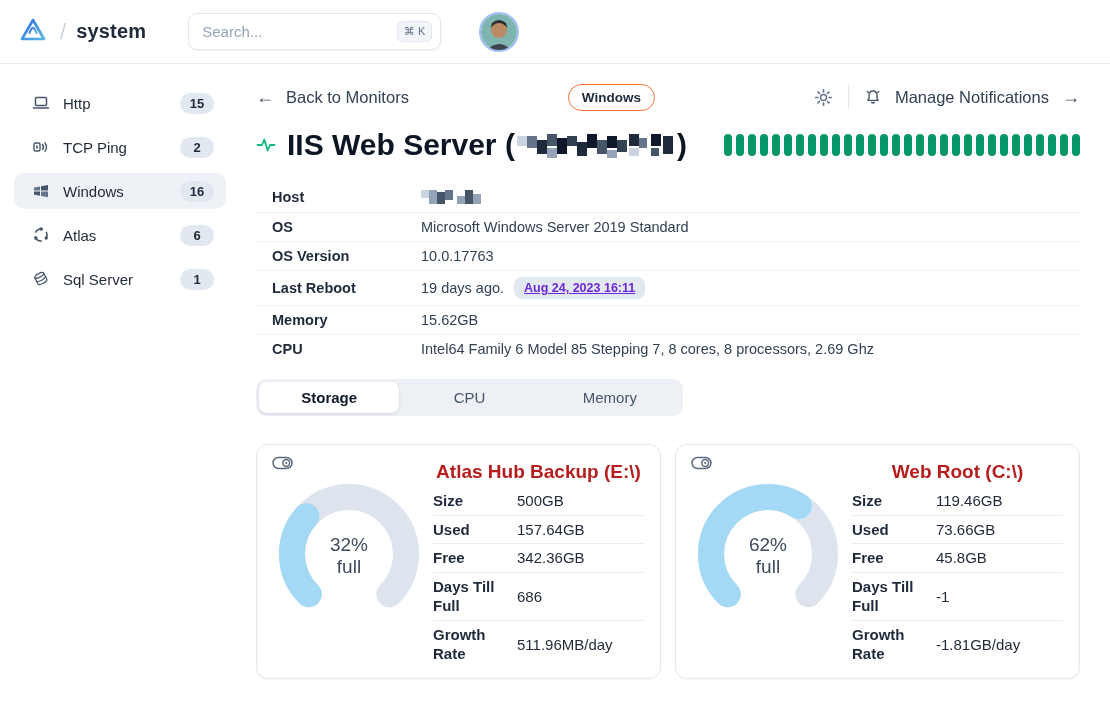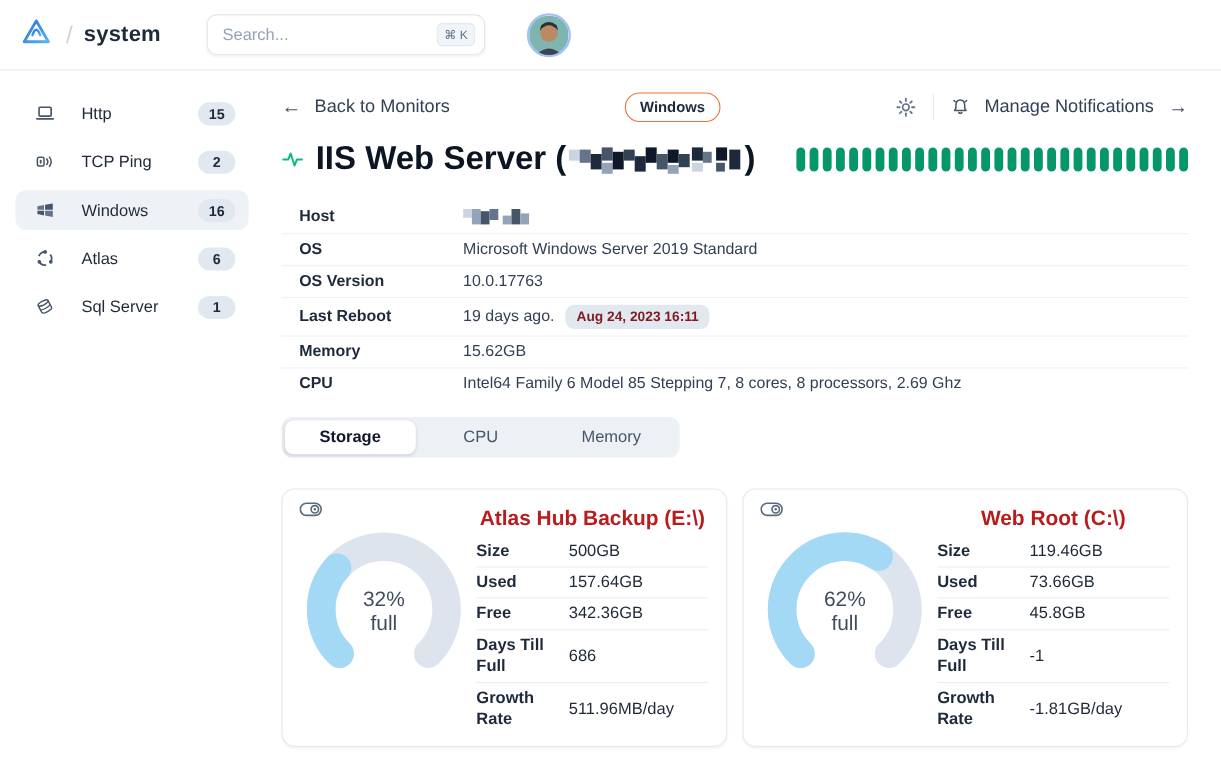--- a/index.html
+++ b/index.html
@@ -16,21 +16,21 @@
   .top-nav { margin-left:auto; display:flex; gap:40px; font-size:15px; color:#475569; font-weight:500; }
   .top-nav span { cursor:pointer; }
   .search { display:flex; align-items:center; width:253px; height:37px; border:1px solid #e2e8f0; border-radius:9px; padding:0 8px 0 13px; margin-left:42px; box-shadow:0 1px 2px rgba(16,24,40,.05); background:#fff; }
   .search-ph { color:#94a3b8; font-size:15px; flex:1; }
   .kbd { font-size:11px; color:#64748b; background:#f1f5f9; border:1px solid #e2e8f0; border-radius:5px; padding:3px 6px; white-space:nowrap; }
   .avatar { width:40px; height:40px; border-radius:50%; margin-left:38px; border:2px solid #a3bffa; overflow:hidden; flex-shrink:0; }
   .avatar svg { display:block; }
   
   .layout { display:flex; height:645px; }
   .sidebar { width:240px; padding-top:21px; flex-shrink:0; }
-  .side-item { display:flex; align-items:center; gap:24px; height:36px; margin:0 14px 8px; padding:0 12px 0 18px; border-radius:10px; font-size:15px; font-weight:500; color:#1f2937; cursor:pointer; }
+  .side-item { display:flex; align-items:center; gap:13px; height:36px; margin:0 14px 8px; padding:0 12px 0 18px; border-radius:10px; font-size:15px; font-weight:500; color:#1f2937; cursor:pointer; }
   .side-item.active { background:#eef2f7; }
   .side-item svg { flex-shrink:0; }
   .count { margin-left:auto; background:#e2e8f0; border-radius:999px; font-size:13px; font-weight:600; padding:3px 0; width:34px; text-align:center; color:#1e293b; }
   .main { flex:1; padding:16px 30px 0 16px; }
   
   .toolbar { display:flex; align-items:center; height:34px; }
   .back { display:flex; gap:12px; align-items:center; font-size:16.5px; color:#334155; font-weight:500; cursor:pointer; }
   .arrow { font-size:18px; color:#475569; }
   .type-badge { margin:0 auto; border:1.5px solid #f0713a; border-radius:999px; padding:5px 13px; font-size:13.5px; font-weight:700; color:#1e293b; background:#fff; }
   .right-controls { display:flex; align-items:center; gap:15px; color:#334155; font-size:16.5px; font-weight:500; }
@@ -41,23 +41,23 @@
   .page-title { font-size:30px; font-weight:700; color:#0b1524; margin:0; display:flex; align-items:flex-end; }
   .redact-title { margin:0 2px; display:inline-block; }
   .uptime { margin-left:auto; display:flex; gap:4px; align-items:center; }
   .ubar { width:8px; height:22px; border-radius:5px; background:var(--bar,#059669); display:inline-block; }
   
   .info-table { margin-top:20px; }
   .info-row { display:grid; grid-template-columns:149px 1fr; align-items:center; padding:6px 0 6px 16px; border-bottom:1px solid #eef1f6; min-height:17px; font-size:14.5px; }
   .info-row:last-child { border-bottom:none; }
   .info-label { font-weight:700; color:#1e293b; }
   .info-value { color:#334155; display:flex; align-items:center; gap:10px; }
-  .date-badge { background:#e2e8f0; border-radius:8px; padding:4px 10px; font-size:12.5px; font-weight:700; color:#7f1d1d; white-space:nowrap; }
-  
-  .tabs { margin-top:16px; width:362px; background:#edf1f6; border-radius:10px; display:grid; grid-template-columns:1fr 1fr 1fr; padding:3px; }
+  .date-badge { background:#e2e8f0; border-radius:8px; padding:4px 10px; font-size:12.5px; font-weight:700; color:#6d28d9; white-space:nowrap;text-decoration:underline; }
+  
+  .tabs { margin-top:16px; width:427px; background:#edf1f6; border-radius:10px; display:grid; grid-template-columns:1fr 1fr 1fr; padding:3px; }
   .tab { text-align:center; padding:7px 0; font-size:15px; color:#475569; border-radius:8px; cursor:pointer; }
   .tab.active { background:#fff; color:#0f172a; font-weight:700; box-shadow:0 1px 3px rgba(16,24,40,.14); }
   
   .cards { margin-top:28px; display:flex; gap:14px; }
   .card { position:relative; width:405px; height:235px; border:1px solid #e5e9f0; border-radius:12px; padding:8px 16px 6px 8px; box-shadow:0 1px 2px rgba(16,24,40,.04); background:#fff; overflow:hidden; }
   .watch-icon { position:absolute; top:11px; left:15px; cursor:pointer; }
   .card-inner { display:flex; height:100%; }
   .gauge-col { width:168px; display:flex; align-items:flex-start; justify-content:center; padding-top:26px; flex-shrink:0; }
   .card-right { flex:1; display:flex; flex-direction:column; min-width:0; }
   .card-title { font-size:19px; font-weight:700; color:#b91c1c; text-align:center; margin:8px 0 4px; white-space:nowrap; }

